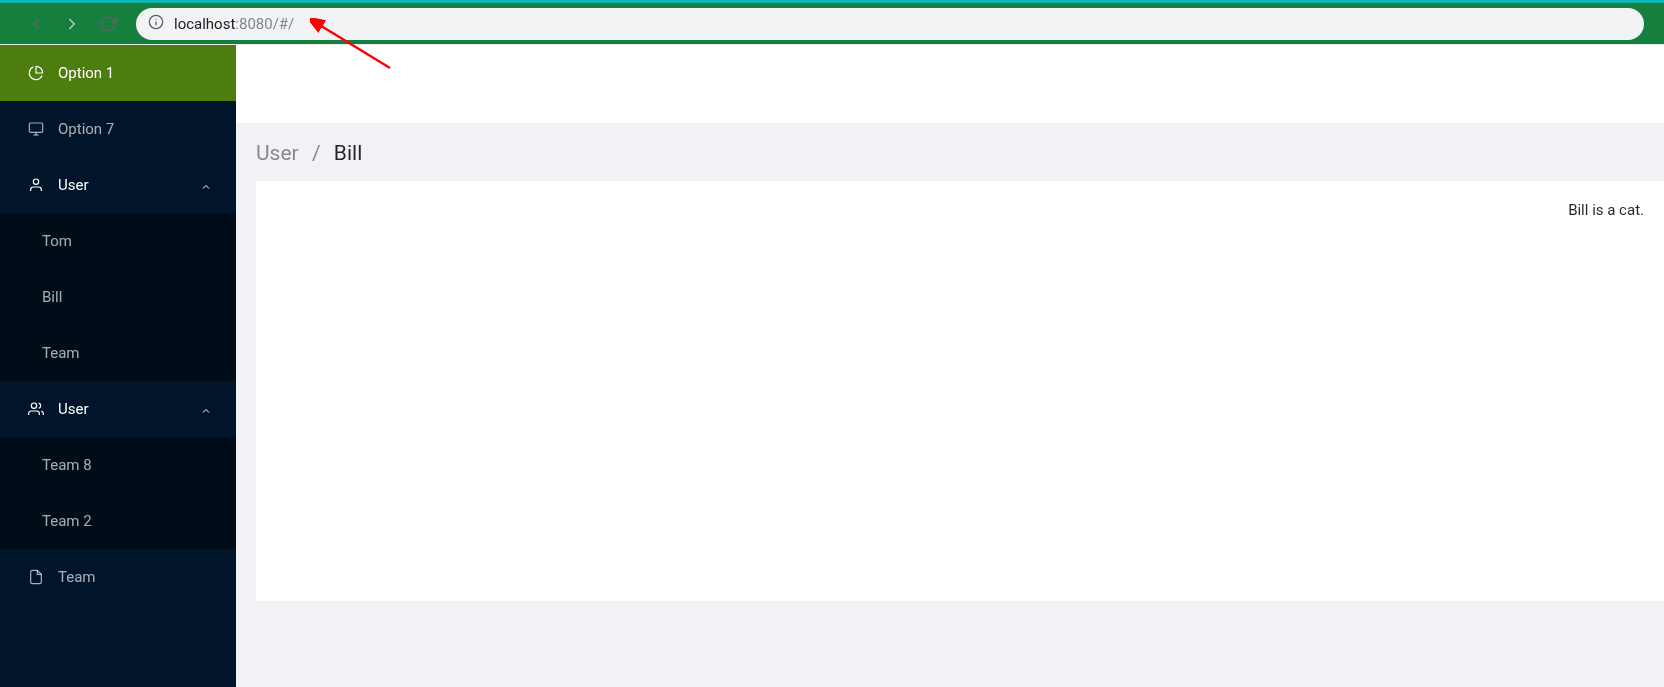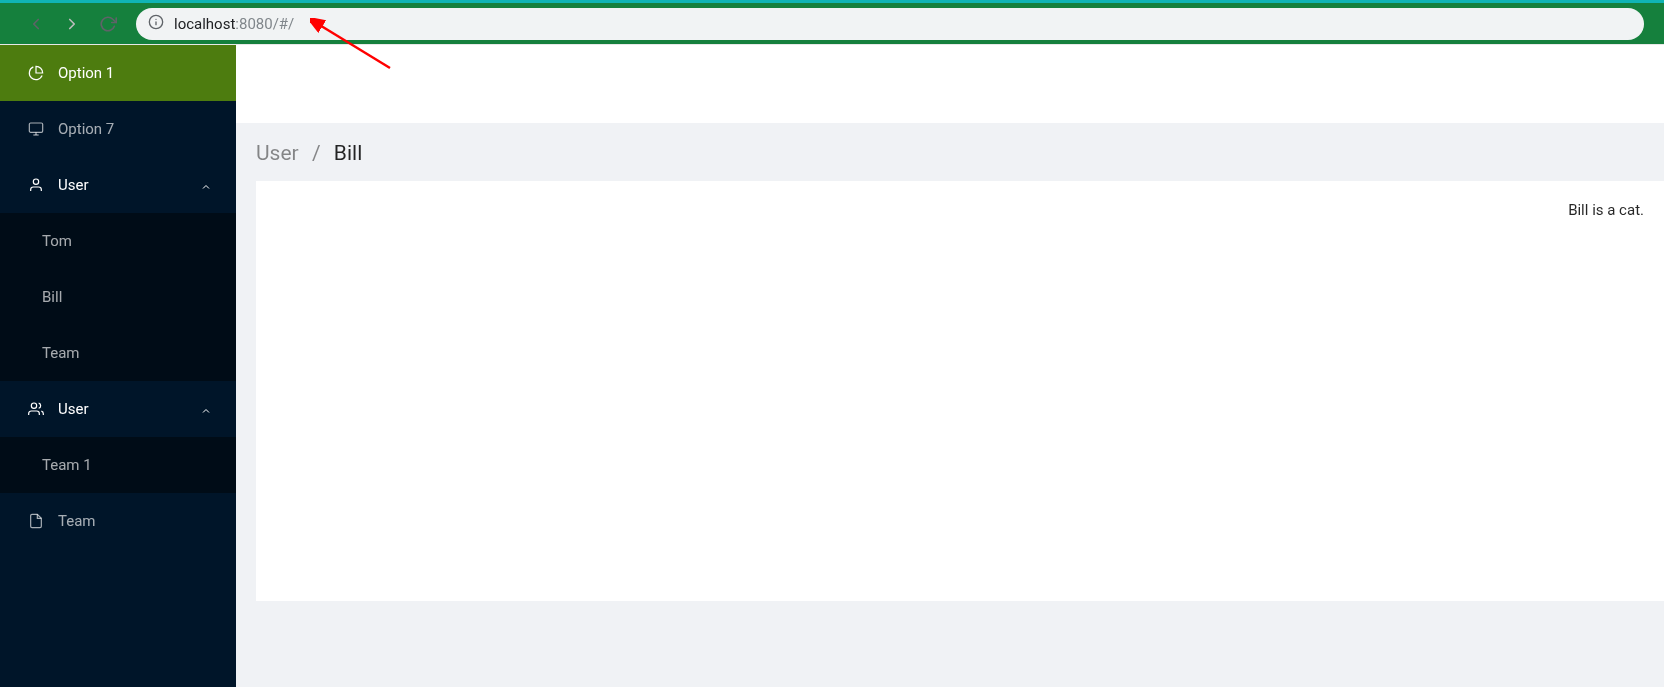--- a/index.html
+++ b/index.html
@@ -241,21 +241,24 @@
           </svg>
       </span>
       <span class="mi-label">User</span>
       <span class="chev">
         <svg viewBox="0 0 24 24" fill="none" stroke="currentColor" stroke-width="2">
             <polyline points="18 15 12 9 6 15"></polyline>
           </svg>
       </span>
     </div>
     <div class="submenu-item">
-      <span>Team 1</span>
+      <span>Team 8</span>
+    </div>
+    <div class="submenu-item">
+      <span>Team 2</span>
     </div>
 
     <div class="menu-item">
       <span class="mi-icon">
         <svg viewBox="0 0 24 24" fill="none" stroke="currentColor" stroke-width="1.8">
             <path d="M14 2H6a2 2 0 0 0-2 2v16a2 2 0 0 0 2 2h12a2 2 0 0 0 2-2V8z"></path>
             <polyline points="14 2 14 8 20 8"></polyline>
           </svg>
       </span>
       <span class="mi-label">Team</span>

